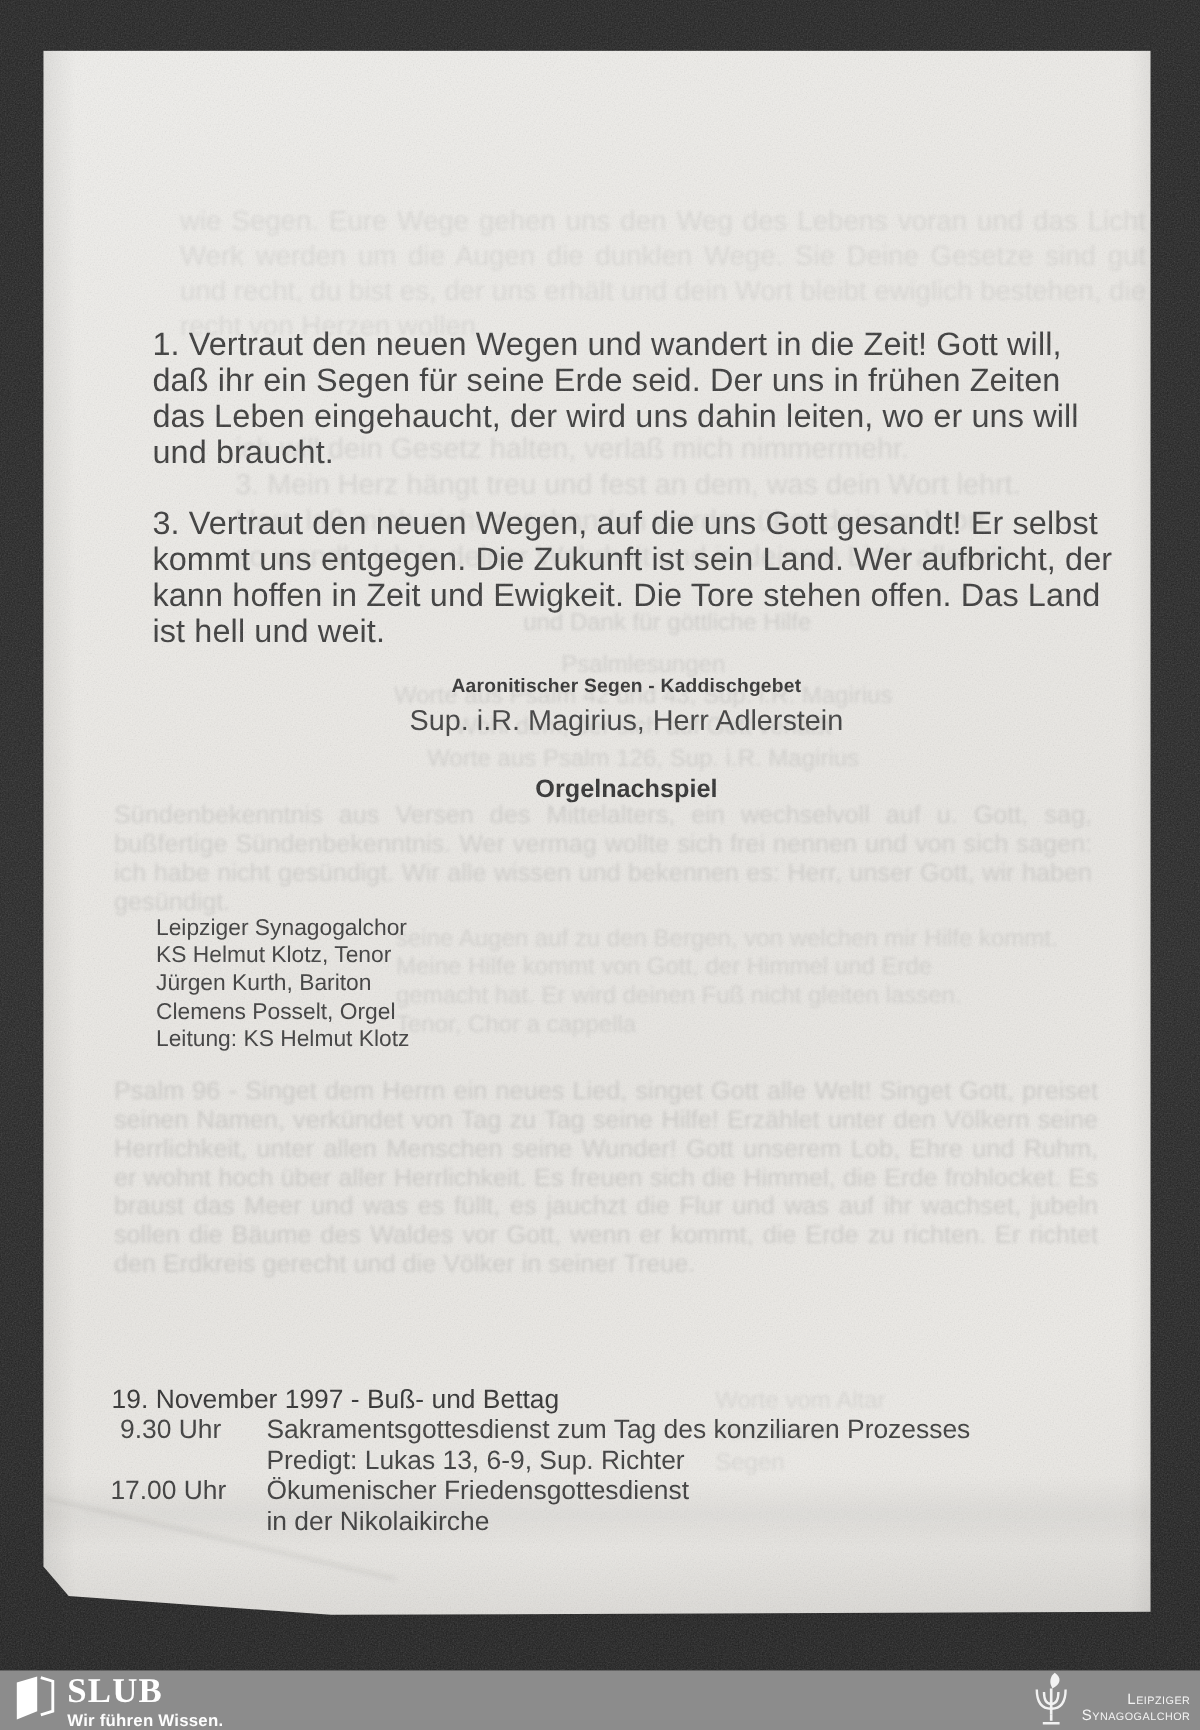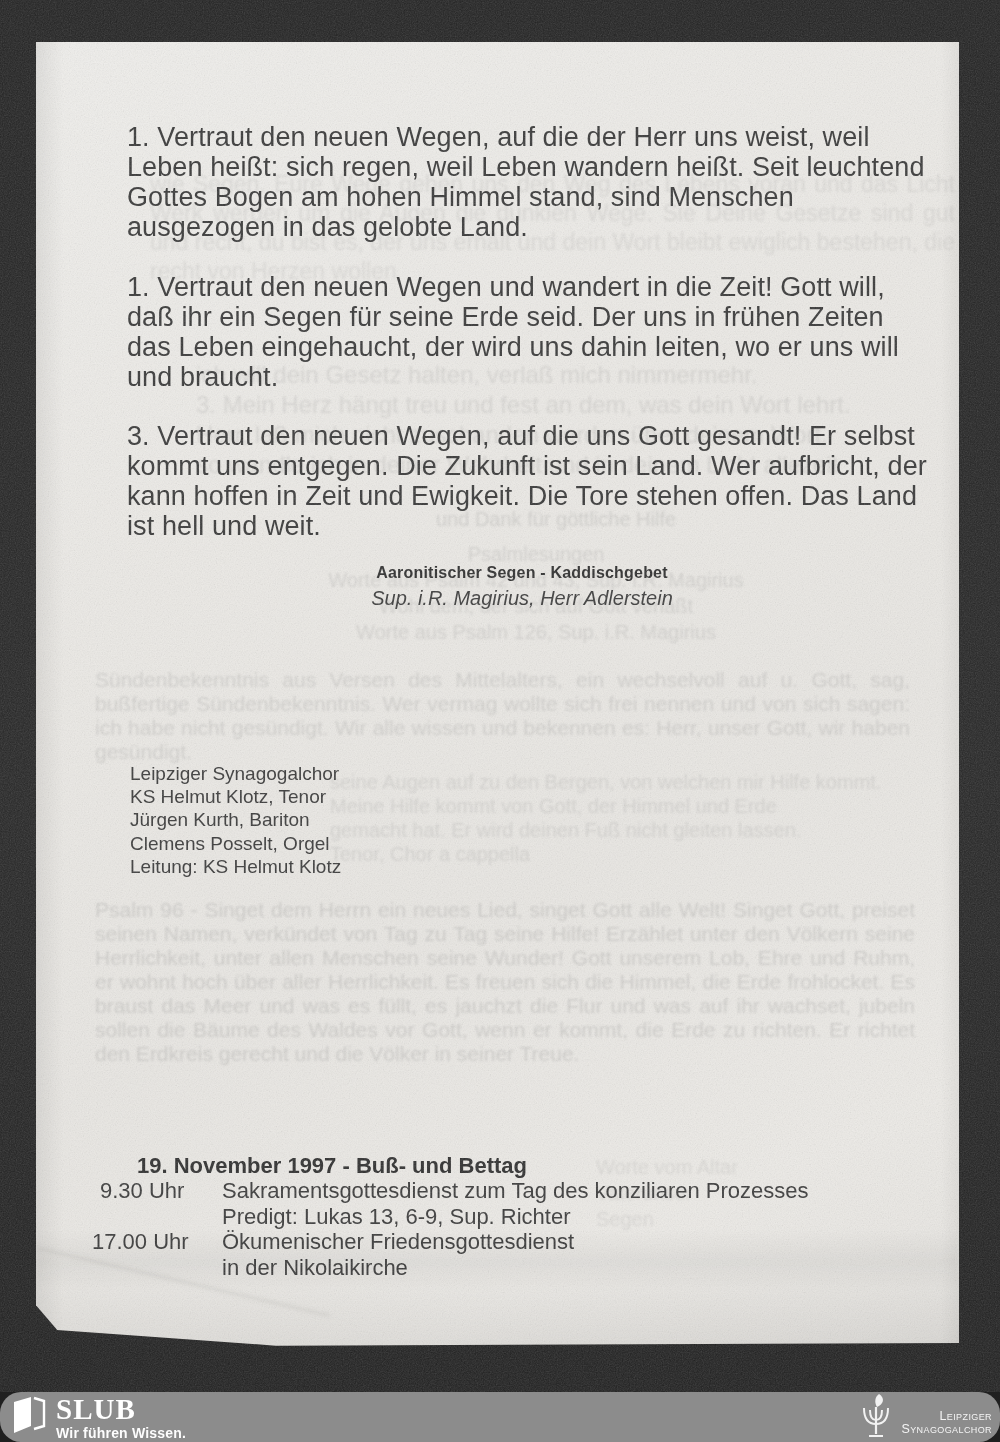--- a/index.html
+++ b/index.html
@@ -23,47 +23,47 @@
     border-top:2px solid rgba(90,90,85,.18);transform:rotate(13deg);filter:blur(2px);}
   .crease-b{position:absolute;left:0;top:1188px;width:100%;height:60px;
     background:linear-gradient(180deg,rgba(0,0,0,0),rgba(0,0,0,.05) 55%,rgba(0,0,0,0));filter:blur(2px);}
 
   .ml{white-space:pre-line;}
   .body-text{position:absolute;left:91px;width:812px;font-size:27px;line-height:30px;color:#383838;letter-spacing:.1px;}
   .v1{top:80px;} .v2{top:230px;} .v3{top:379px;}
 
   .program{position:absolute;left:96px;top:522px;width:780px;text-align:center;}
   .prog-head{font-size:16px;font-weight:bold;color:#2e2e2e;letter-spacing:.2px;}
-  .prog-sub{font-size:20px;margin-top:5px;color:#3c3c3c;font-style:italic;}
+  .prog-sub{font-size:24px;margin-top:5px;color:#3c3c3c;}
   .prog-close{position:absolute;left:96px;top:604px;width:780px;text-align:center;font-size:21px;font-weight:bold;color:#2e2e2e;}
 
   .ensemble{position:absolute;left:94px;top:720px;font-size:19px;line-height:23.2px;color:#3a3a3a;}
 
-  .sched-head{position:absolute;left:57px;top:1111px;font-size:22px;font-weight:bold;color:#2e2e2e;margin-left:44px;}
+  .sched-head{position:absolute;left:57px;top:1111px;font-size:22px;font-weight:normal;color:#2e2e2e;}
   .sched-time1{position:absolute;left:64px;top:1136px;font-size:22px;color:#3a3a3a;}
   .sched-desc1{position:absolute;left:186px;top:1136px;font-size:22px;line-height:25.5px;color:#3a3a3a;}
   .sched-time2{position:absolute;left:56px;top:1187px;font-size:22px;color:#3a3a3a;}
   .sched-desc2{position:absolute;left:186px;top:1187px;font-size:22px;line-height:25.5px;color:#3a3a3a;}
 
   
   .bleed{position:absolute;color:#6d6d6d;filter:blur(1.2px);pointer-events:none;}
   .b1{left:114px;top:128px;width:805px;font-size:23px;line-height:29px;opacity:.13;text-align:justify;}
   .b2{left:160px;top:318px;width:730px;font-size:24px;line-height:30px;opacity:.16;}
   .b3{left:400px;top:466px;width:400px;font-size:20px;opacity:.20;}
   .b4{left:200px;top:499px;width:600px;font-size:20px;line-height:26px;opacity:.18;text-align:center;}
   .b5{left:59px;top:626px;width:815px;font-size:21px;line-height:24px;opacity:.20;text-align:justify;}
   .b6{left:294px;top:728px;width:590px;font-size:20px;line-height:24px;opacity:.17;}
   .b7{left:59px;top:856px;width:820px;font-size:21px;line-height:24px;opacity:.22;text-align:justify;}
   .b8{left:560px;top:1112px;width:280px;font-size:20px;line-height:26px;opacity:.14;}
 
   
   .noise{position:absolute;left:0;top:0;width:1000px;height:1392px;opacity:.22;pointer-events:none;}
 
   
-  .footer{position:absolute;left:0;top:1392px;width:1000px;height:50px;background:#8c8c8c;border-radius:21px;}
+  .footer{position:absolute;left:0;top:1392px;width:1000px;height:50px;background:#8c8c8c;}
   .slub{position:absolute;left:12px;top:3px;display:flex;align-items:flex-start;cursor:pointer;}
   .slub-text{margin-left:10px;}
   .slub-word{font-family:"Liberation Serif",serif;font-weight:bold;font-size:29px;line-height:29px;color:#ffffff;letter-spacing:1px;}
   .slub-tag{font-size:14px;font-weight:bold;color:#fdfdfd;margin-top:1px;letter-spacing:.2px;text-align:right;}
   .choir{position:absolute;right:8px;top:1px;display:flex;align-items:center;cursor:pointer;}
   .choir-text{margin-left:6px;text-align:right;margin-top:14px;}
   .choir-line{font-variant-caps:small-caps;font-size:12.5px;line-height:13.5px;color:#f4f4f4;letter-spacing:.4px;}
 </style>
 </head>
 <body>
@@ -85,37 +85,34 @@
     <div class="bleed b5 ml">Sündenbekenntnis aus Versen des Mittelalters, ein wechselvoll auf u. Gott, sag, bußfertige Sündenbekenntnis. Wer vermag wollte sich frei nennen und von sich sagen: ich habe nicht gesündigt. Wir alle wissen und bekennen es: Herr, unser Gott, wir haben gesündigt.</div>
     <div class="bleed b6 ml">seine Augen auf zu den Bergen, von welchen mir Hilfe kommt.
 Meine Hilfe kommt von Gott, der Himmel und Erde
 gemacht hat. Er wird deinen Fuß nicht gleiten lassen.
 Tenor, Chor a cappella</div>
     <div class="bleed b7 ml">Psalm 96 - Singet dem Herrn ein neues Lied, singet Gott alle Welt! Singet Gott, preiset seinen Namen, verkündet von Tag zu Tag seine Hilfe! Erzählet unter den Völkern seine Herrlichkeit, unter allen Menschen seine Wunder! Gott unserem Lob, Ehre und Ruhm, er wohnt hoch über aller Herrlichkeit. Es freuen sich die Himmel, die Erde frohlocket. Es braust das Meer und was es füllt, es jauchzt die Flur und was auf ihr wachset, jubeln sollen die Bäume des Waldes vor Gott, wenn er kommt, die Erde zu richten. Er richtet den Erdkreis gerecht und die Völker in seiner Treue.</div>
     <div class="bleed b8 ml">Worte vom Altar
 Vaterunser
 Segen</div>
 
-    <div class="body-text v1 ml">1. Vertraut den neuen Wegen, auf die der Herr uns weist, weil
-Leben heißt: sich regen, weil Leben wandern heißt. Seit leuchtend
-Gottes Bogen am hohen Himmel stand, sind Menschen
-ausgezogen in das gelobte Land.</div>
     <div class="body-text v2 ml">1. Vertraut den neuen Wegen und wandert in die Zeit! Gott will,
 daß ihr ein Segen für seine Erde seid. Der uns in frühen Zeiten
 das Leben eingehaucht, der wird uns dahin leiten, wo er uns will
 und braucht.</div>
     <div class="body-text v3 ml">3. Vertraut den neuen Wegen, auf die uns Gott gesandt! Er selbst
 kommt uns entgegen. Die Zukunft ist sein Land. Wer aufbricht, der
 kann hoffen in Zeit und Ewigkeit. Die Tore stehen offen. Das Land
 ist hell und weit.</div>
 
     <div class="program">
       <div class="prog-head">Aaronitischer Segen - Kaddischgebet</div>
       <div class="prog-sub">Sup. i.R. Magirius, Herr Adlerstein</div>
     </div>
+    <div class="prog-close">Orgelnachspiel</div>
 
     <div class="ensemble ml">Leipziger Synagogalchor
 KS Helmut Klotz, Tenor
 Jürgen Kurth, Bariton
 Clemens Posselt, Orgel
 Leitung: KS Helmut Klotz</div>
 
     <div class="sched-head">19. November 1997 - Buß- und Bettag</div>
     <div class="sched-time1">9.30 Uhr</div>
     <div class="sched-desc1 ml">Sakramentsgottesdienst zum Tag des konziliaren Prozesses

